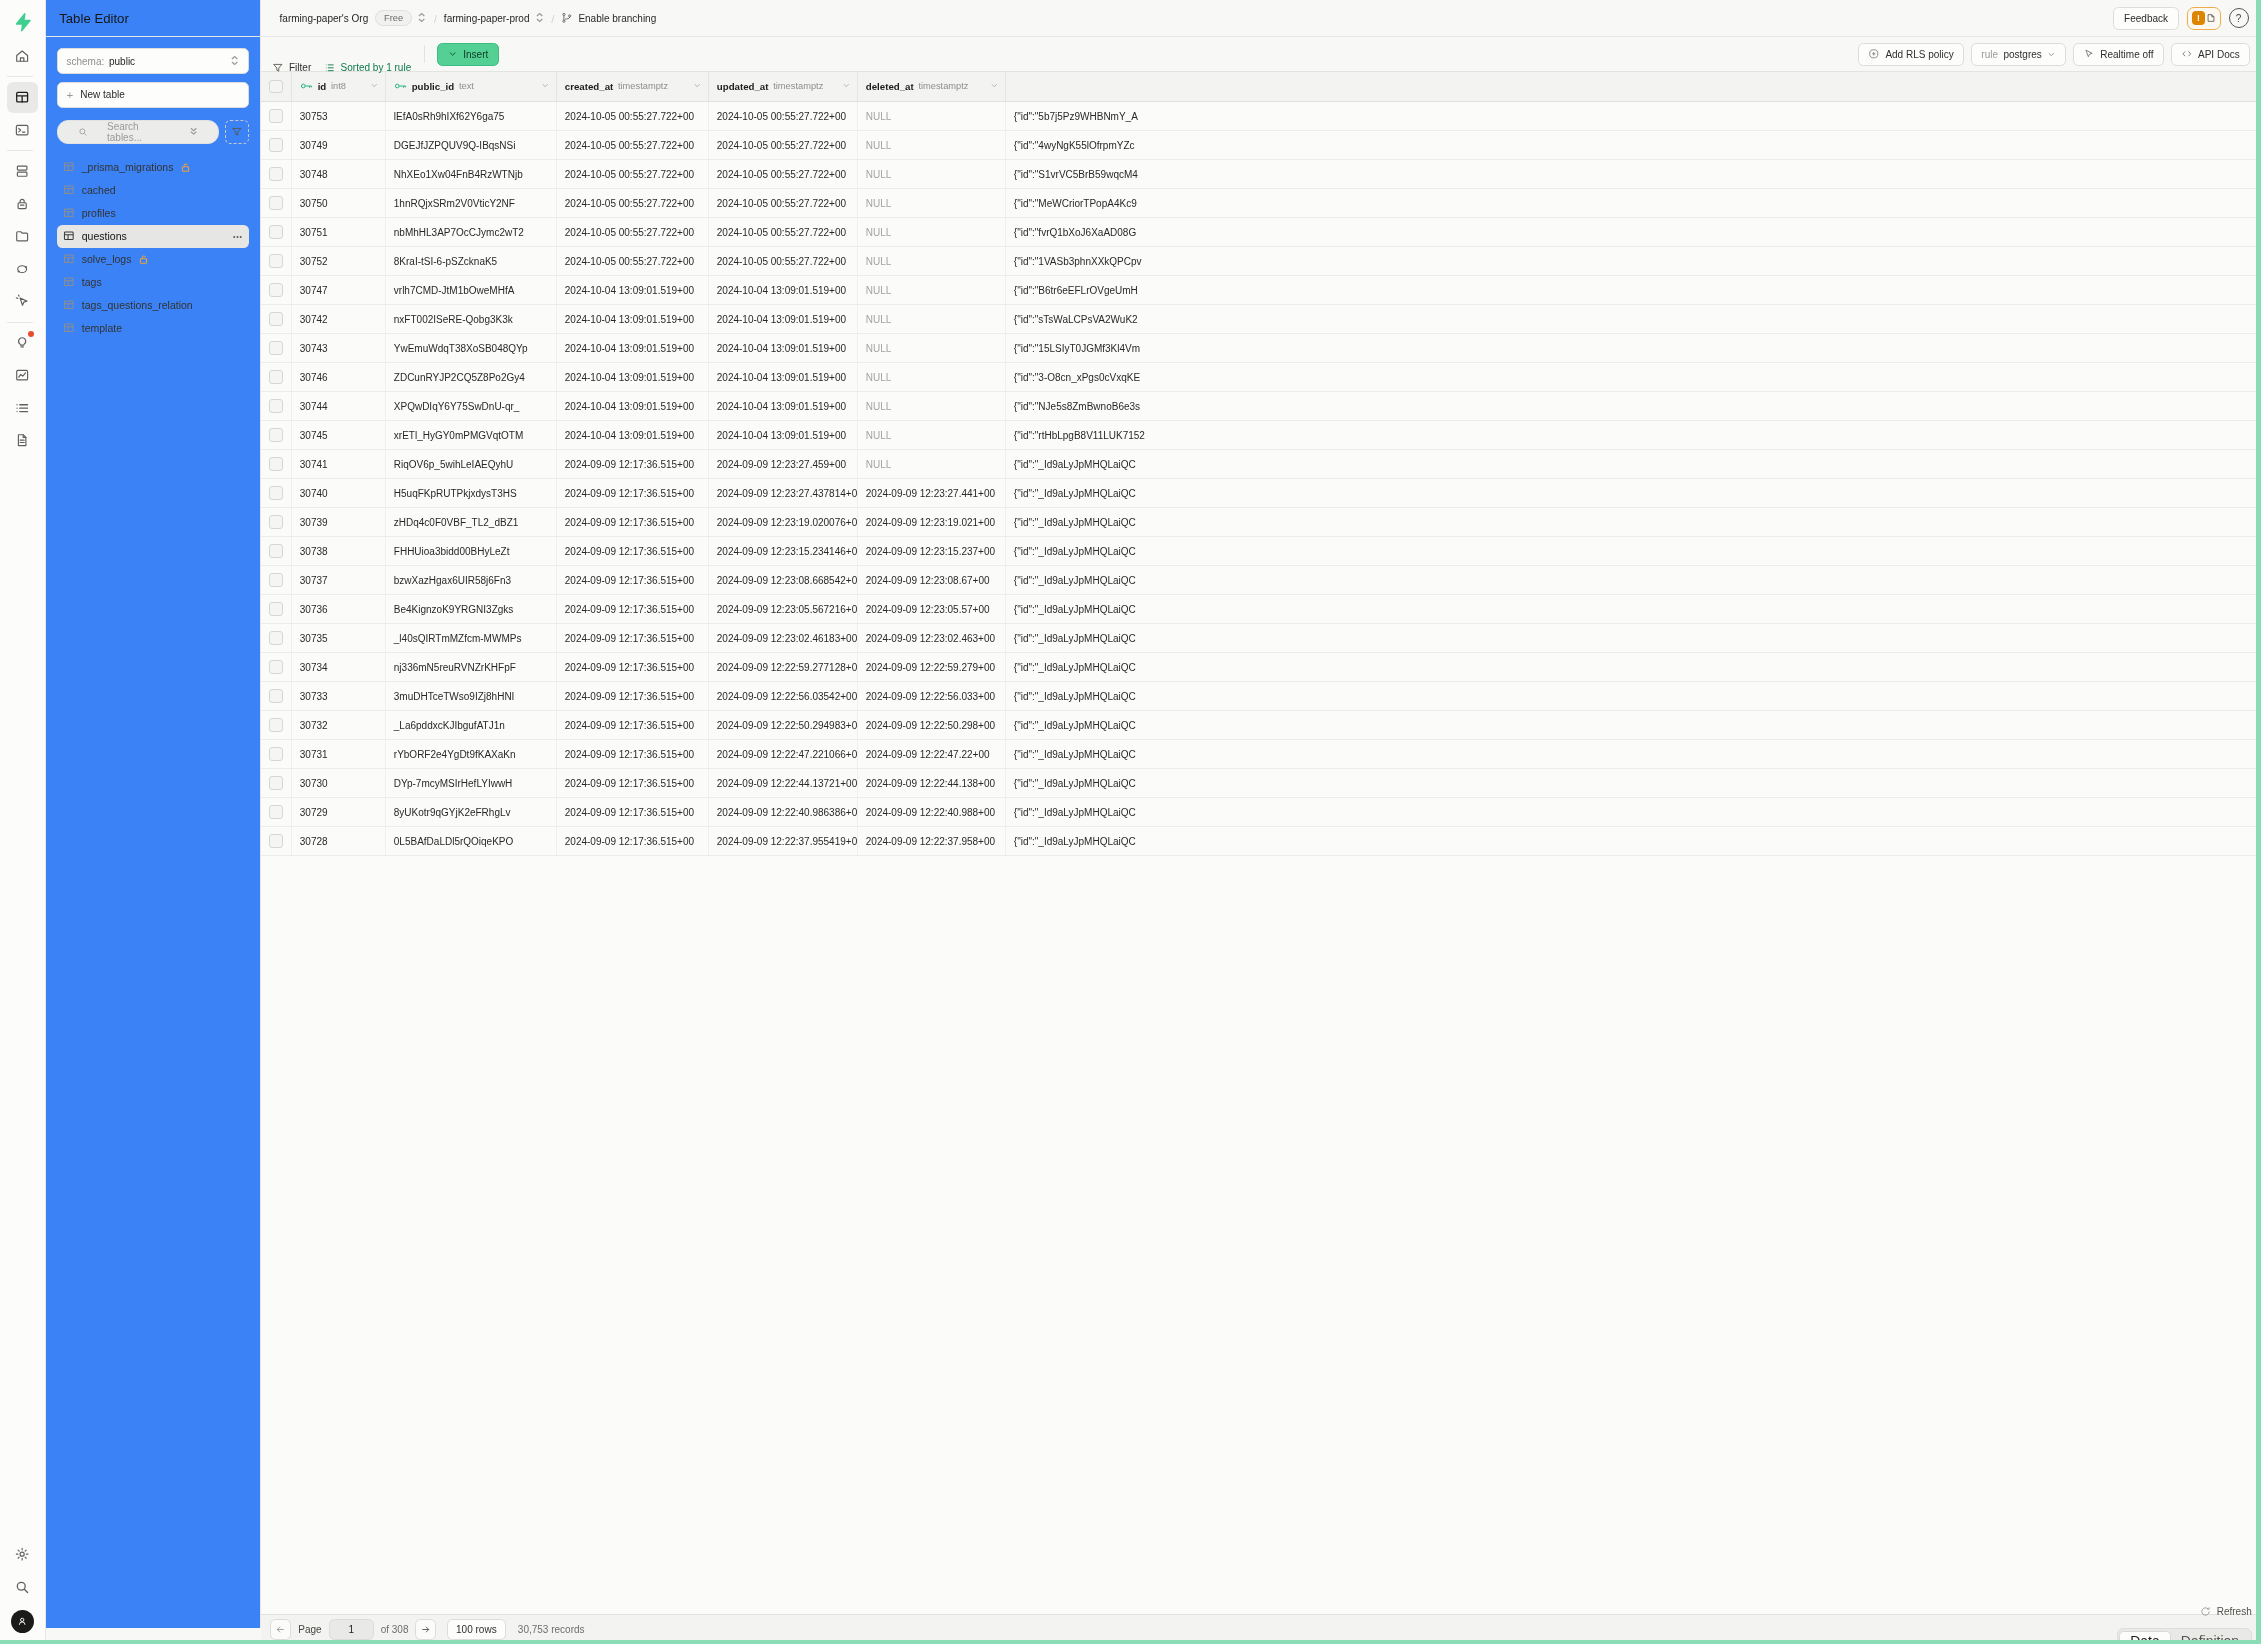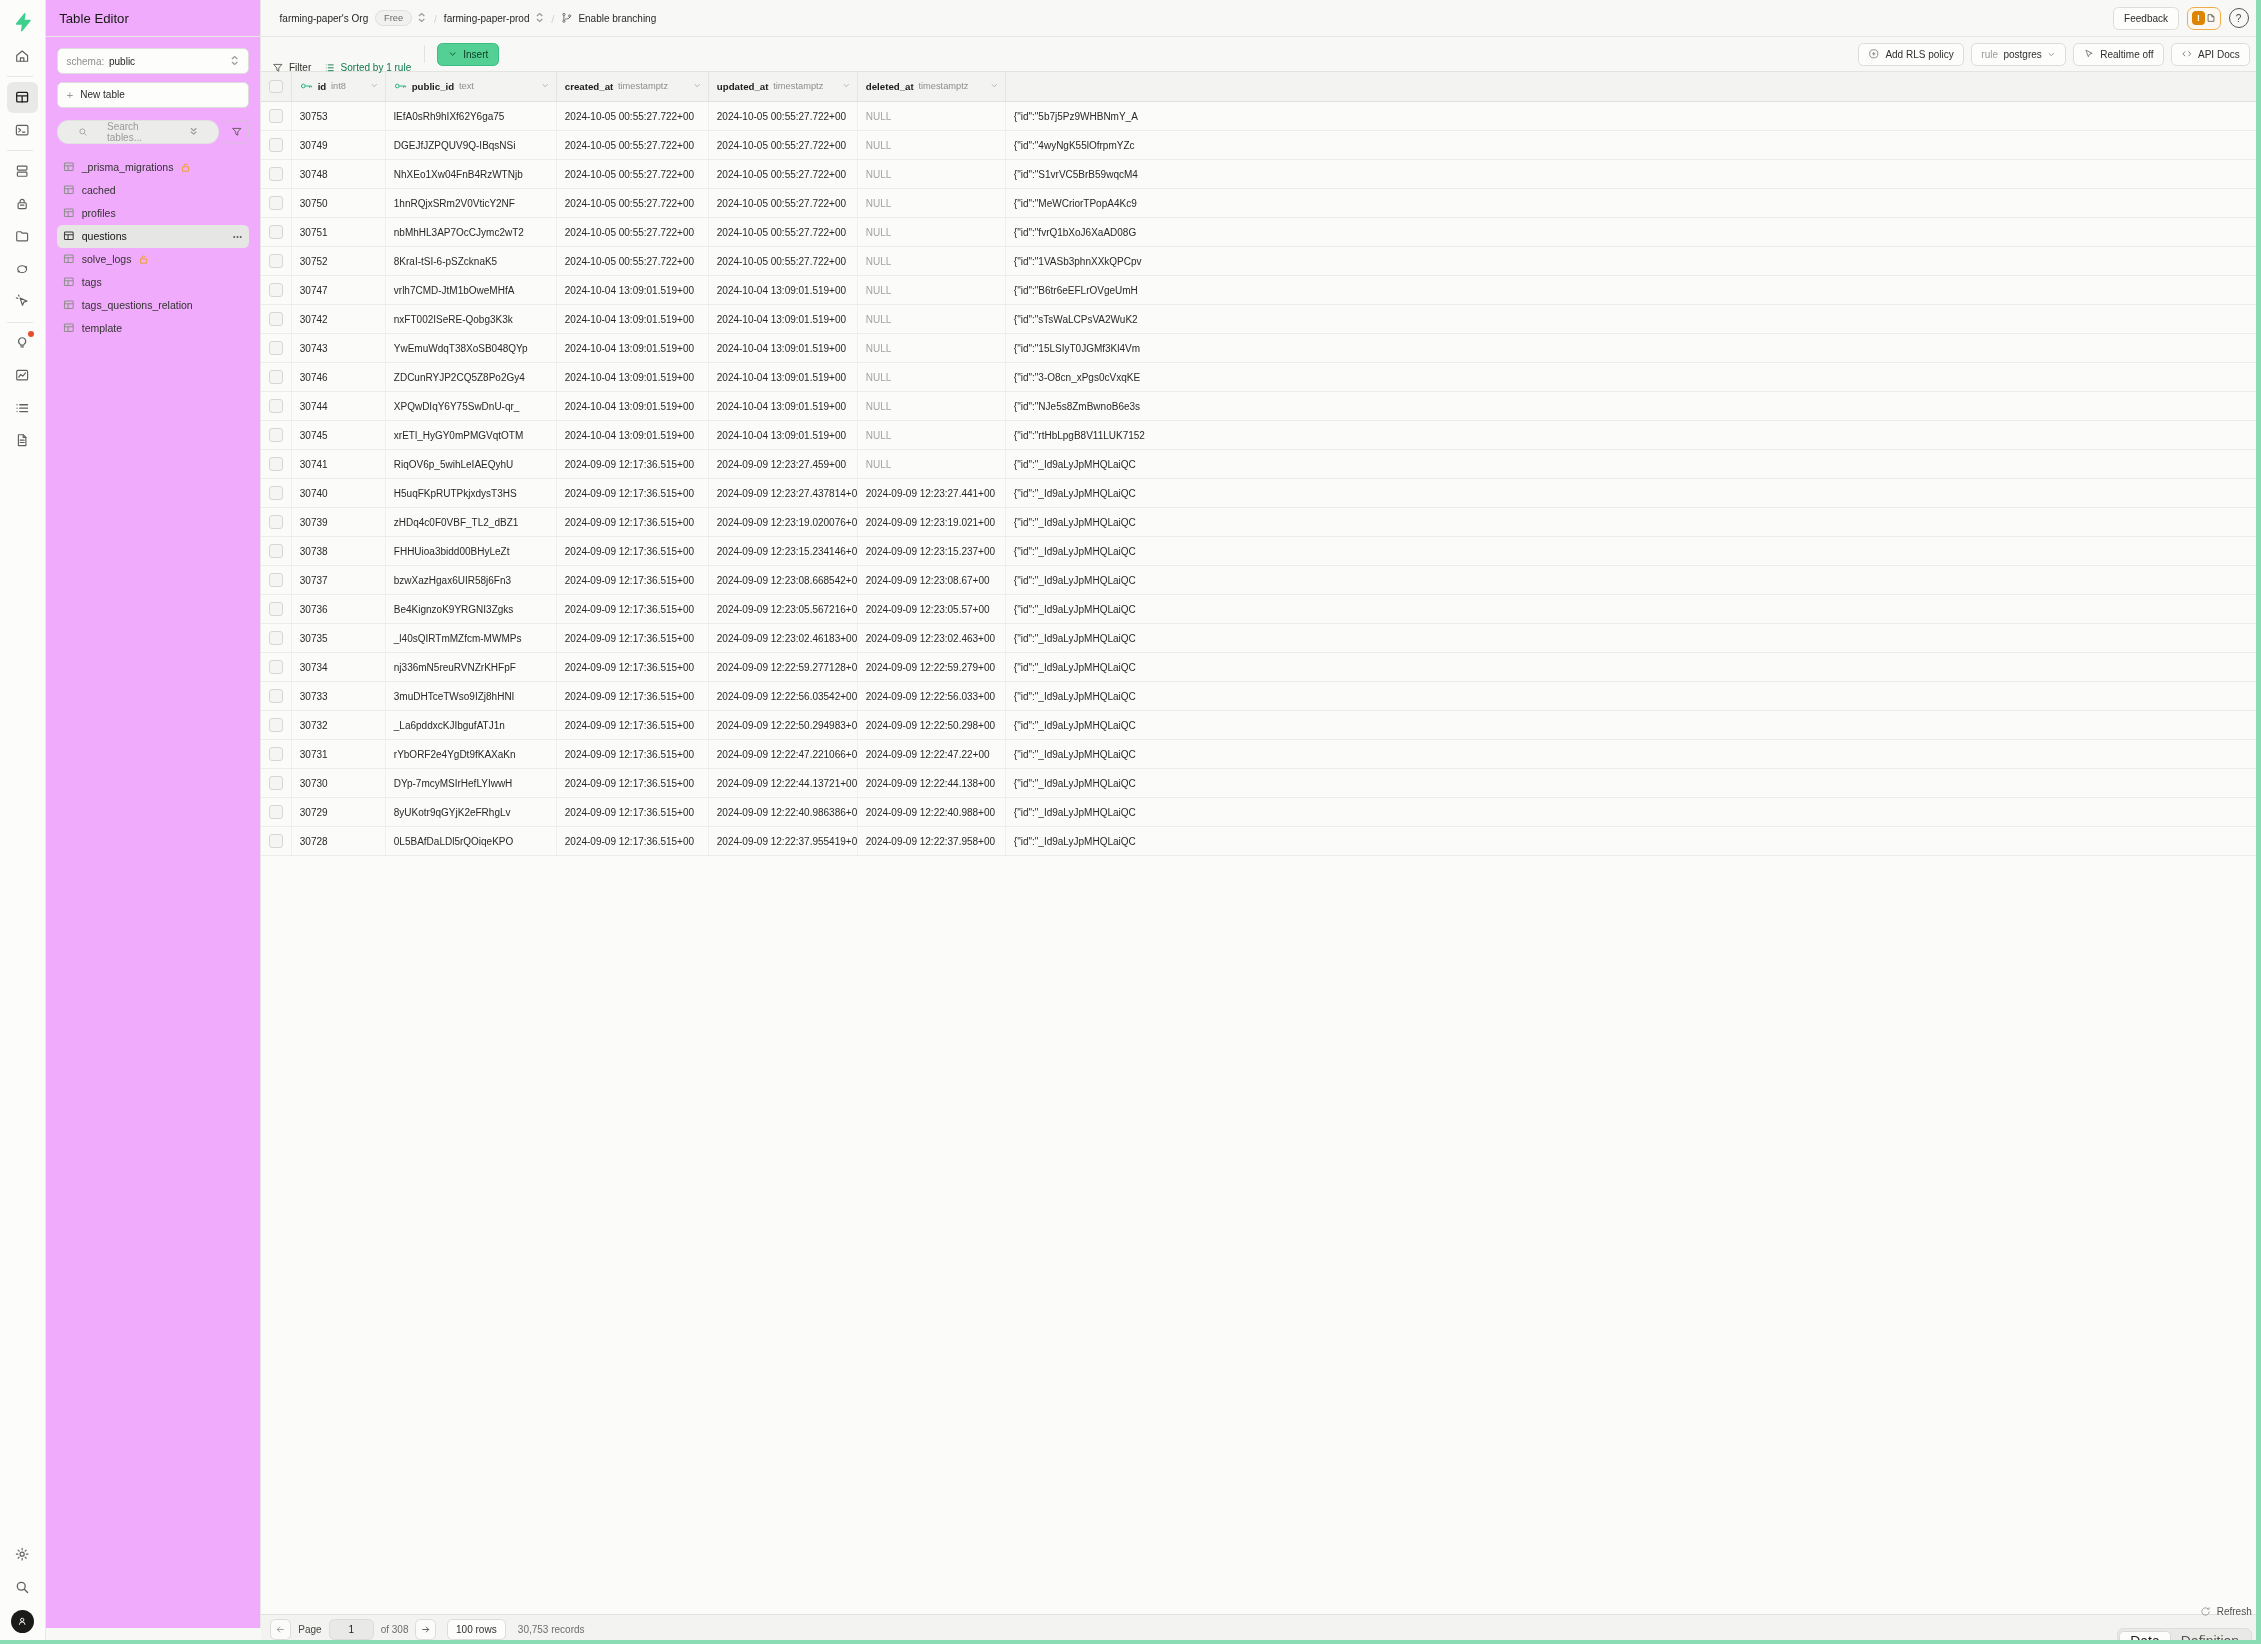--- a/index.html
+++ b/index.html
@@ -15,21 +15,21 @@
   .rail-item.selected { background:#e9e9e7; color:#1c1c1a; }
   .rail-item svg { width:16.3px; height:16.3px; }
   .rail-divider { width:26.4px; height:0.8px; background:#e7e7e5; margin:4.7px 0; }
   .rail-spacer { flex:1; }
   .rail-badge { position:absolute; top:3.9px; right:3.9px; width:6.2px; height:6.2px; border-radius:50%; background:#e54d2e; }
   .rail-avatar { width:23px; height:23px; border-radius:50%; background:#1b1b19; display:flex;
     align-items:center; justify-content:center; margin:6.2px 0 11px; cursor:pointer; }
   .rail-avatar svg { width:12.4px; height:12.4px; }
 
   
-  .sidebar { position:absolute; left:46px; top:0; bottom:16px; width:215px; background:#f0abfc;
+  .sidebar { position:absolute; left:46px; top:0; bottom:16px; width:215px; background:#3b82f6;
     border-right:0.8px solid #e7e7e5; z-index:4; }
   .sidebar-title { height:37px; display:flex; align-items:center; padding:0 13.2px;
     border-bottom:0.8px solid #e7e7e5; font-size:13.2px; font-weight:500; color:#171715; }
   .sidebar-body { padding:11px 11px 0; }
   .select-box, .btn-newtable { width:100%; height:26px; border:0.8px solid #dcdcda; border-radius:5.4px;
     background:#fdfdfc; display:flex; align-items:center; padding:0 8.5px; font-size:10px; cursor:pointer; }
   .select-box { margin-bottom:7.8px; }
   .select-label { color:#8e8e8b; margin-right:4.7px; }
   .select-value { color:#1f1f1d; font-weight:500; }
   .updown { margin-left:auto; color:#9a9a97; }

